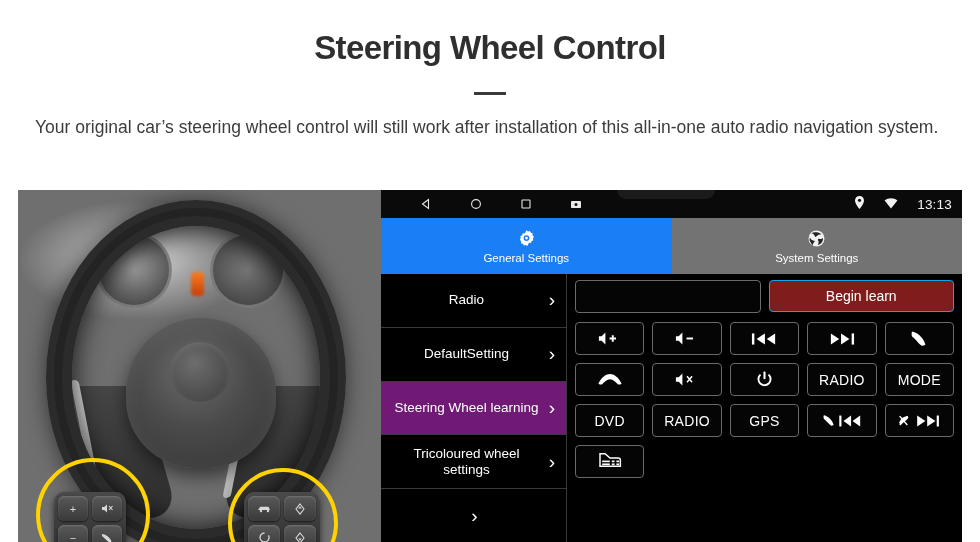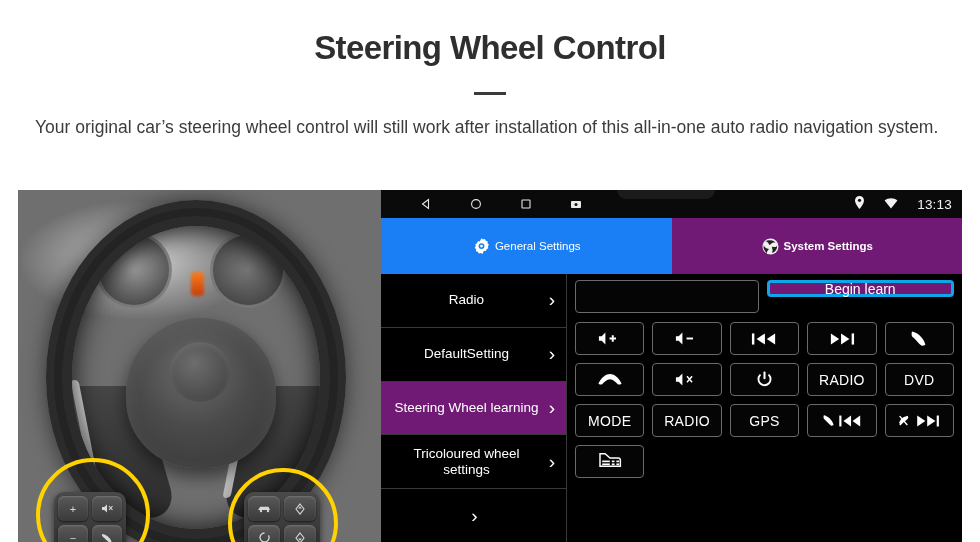--- a/index.html
+++ b/index.html
@@ -131,24 +131,24 @@
   .nav-ico { width:14px; height:14px; display:flex; align-items:center; justify-content:center; color:#e8e8e8; }
   .status-right { position:absolute; right:10px; top:0; height:28px; display:flex; align-items:center; gap:19px; }
   .status-time { color:#f2f2f2; font-size:13.5px; letter-spacing:0.2px; }
   .sb-notch {
     position:absolute; left:236px; top:0; width:98px; height:9px;
     background:#1b1b1b; border-radius:0 0 9px 9px;
   }
 
   
   .tabs { position:absolute; left:0; top:28px; width:581px; height:56px; display:flex; }
-  .tab { flex:1; display:flex; flex-direction:row; align-items:center; justify-content:center;
+  .tab { flex:1; display:flex; flex-direction:column; align-items:center; justify-content:center;
          gap:3px; color:#ffffff; }
   .tab.active { background:#1a7ef5; }
-  .tab.inactive { background:#701a75;font-weight:bold; }
+  .tab.inactive { background:#737373; }
   .tab-label { font-size:11.5px; color:#fff; }
   .tab-ico { width:20px; height:20px; display:flex; align-items:center; justify-content:center; }
 
   
   .hu-body { position:absolute; left:0; top:84px; width:581px; height:268px; background:#000; display:flex; }
   .sidebar { width:186px; height:268px; background:#000; border-right:1px solid #3a3a3a;
              display:flex; flex-direction:column; }
   .side-item {
     flex:1; display:flex; align-items:center; justify-content:center; position:relative;
     border-bottom:1px solid #3a3a3a; color:#ffffff; font-size:13.5px; padding:0 8px;
@@ -159,21 +159,21 @@
   .side-label { flex:1; text-align:center; line-height:1.18; }
   .chev { width:12px; flex:0 0 12px; display:flex; align-items:center; justify-content:center;
           color:#fff; font-size:19px; font-weight:300; margin-left:2px; }
 
   .content { flex:1; height:268px; padding:6px 8px 0 8px; }
   .row-top { display:flex; gap:8px; margin-bottom:9px; }
   .learn-field {
     flex:1; height:33px; border:1px solid #6a6a6a; border-radius:4px; background:#050505;
   }
   .learn-btn {
-    flex:1; height:17px; border:3px solid #0ea5e9; border-radius:4px; background:#701a75;
+    flex:1; height:32px; border:1px solid #0ea5e9; border-radius:4px; background:#7f1d1d;
     display:flex; align-items:center; justify-content:center; color:#fff; font-size:14px;
   }
   .grid { display:grid; grid-template-columns:repeat(5,1fr); gap:8px 8px; }
   .gbtn {
     height:33px; border:1px solid #6a6a6a; border-radius:4px; background:#050505;
     display:flex; align-items:center; justify-content:center; gap:3px;
     color:#ffffff; font-size:14px; letter-spacing:0.3px;
   }
   .gbtn svg { display:block; }
   .gico { display:flex; align-items:center; justify-content:center; gap:2px; }
@@ -420,22 +420,22 @@
           <div class="gbtn">
             <span class="gico">
               <svg width="17" height="18" viewBox="0 0 18 19">
                 <path d="M4.2 4.4a6.4 6.4 0 1 0 9.6 0" stroke="#fff" stroke-width="2" fill="none" stroke-linecap="round"></path>
                 <rect x="7.9" y="0.6" width="2.2" height="8" rx="1" fill="#fff"></rect>
               </svg>
             </span>
           </div>
 
           <div class="gbtn">RADIO</div>
+          <div class="gbtn">MODE</div>
           <div class="gbtn">DVD</div>
-          <div class="gbtn">MODE</div>
           <div class="gbtn">RADIO</div>
           <div class="gbtn">GPS</div>
 
           <div class="gbtn">
             <span class="gico">
               <svg width="40" height="14" viewBox="0 0 44 15">
                 <path d="M2 1.2c3.6.5 9 4.2 10.8 10.6-1.3.7-2.4 1.1-3.1.6-2.3-1.5-5.3-5.6-7.4-7.1C1.6 4.4 1.5 2.4 2 1.2z" fill="#fff"></path>
                 <rect x="19" y="1.5" width="2.4" height="12" fill="#fff"></rect>
                 <path d="M32 1.5v12l-8.4-6z" fill="#fff"></path>
                 <path d="M42 1.5v12l-8.4-6z" fill="#fff"></path>

